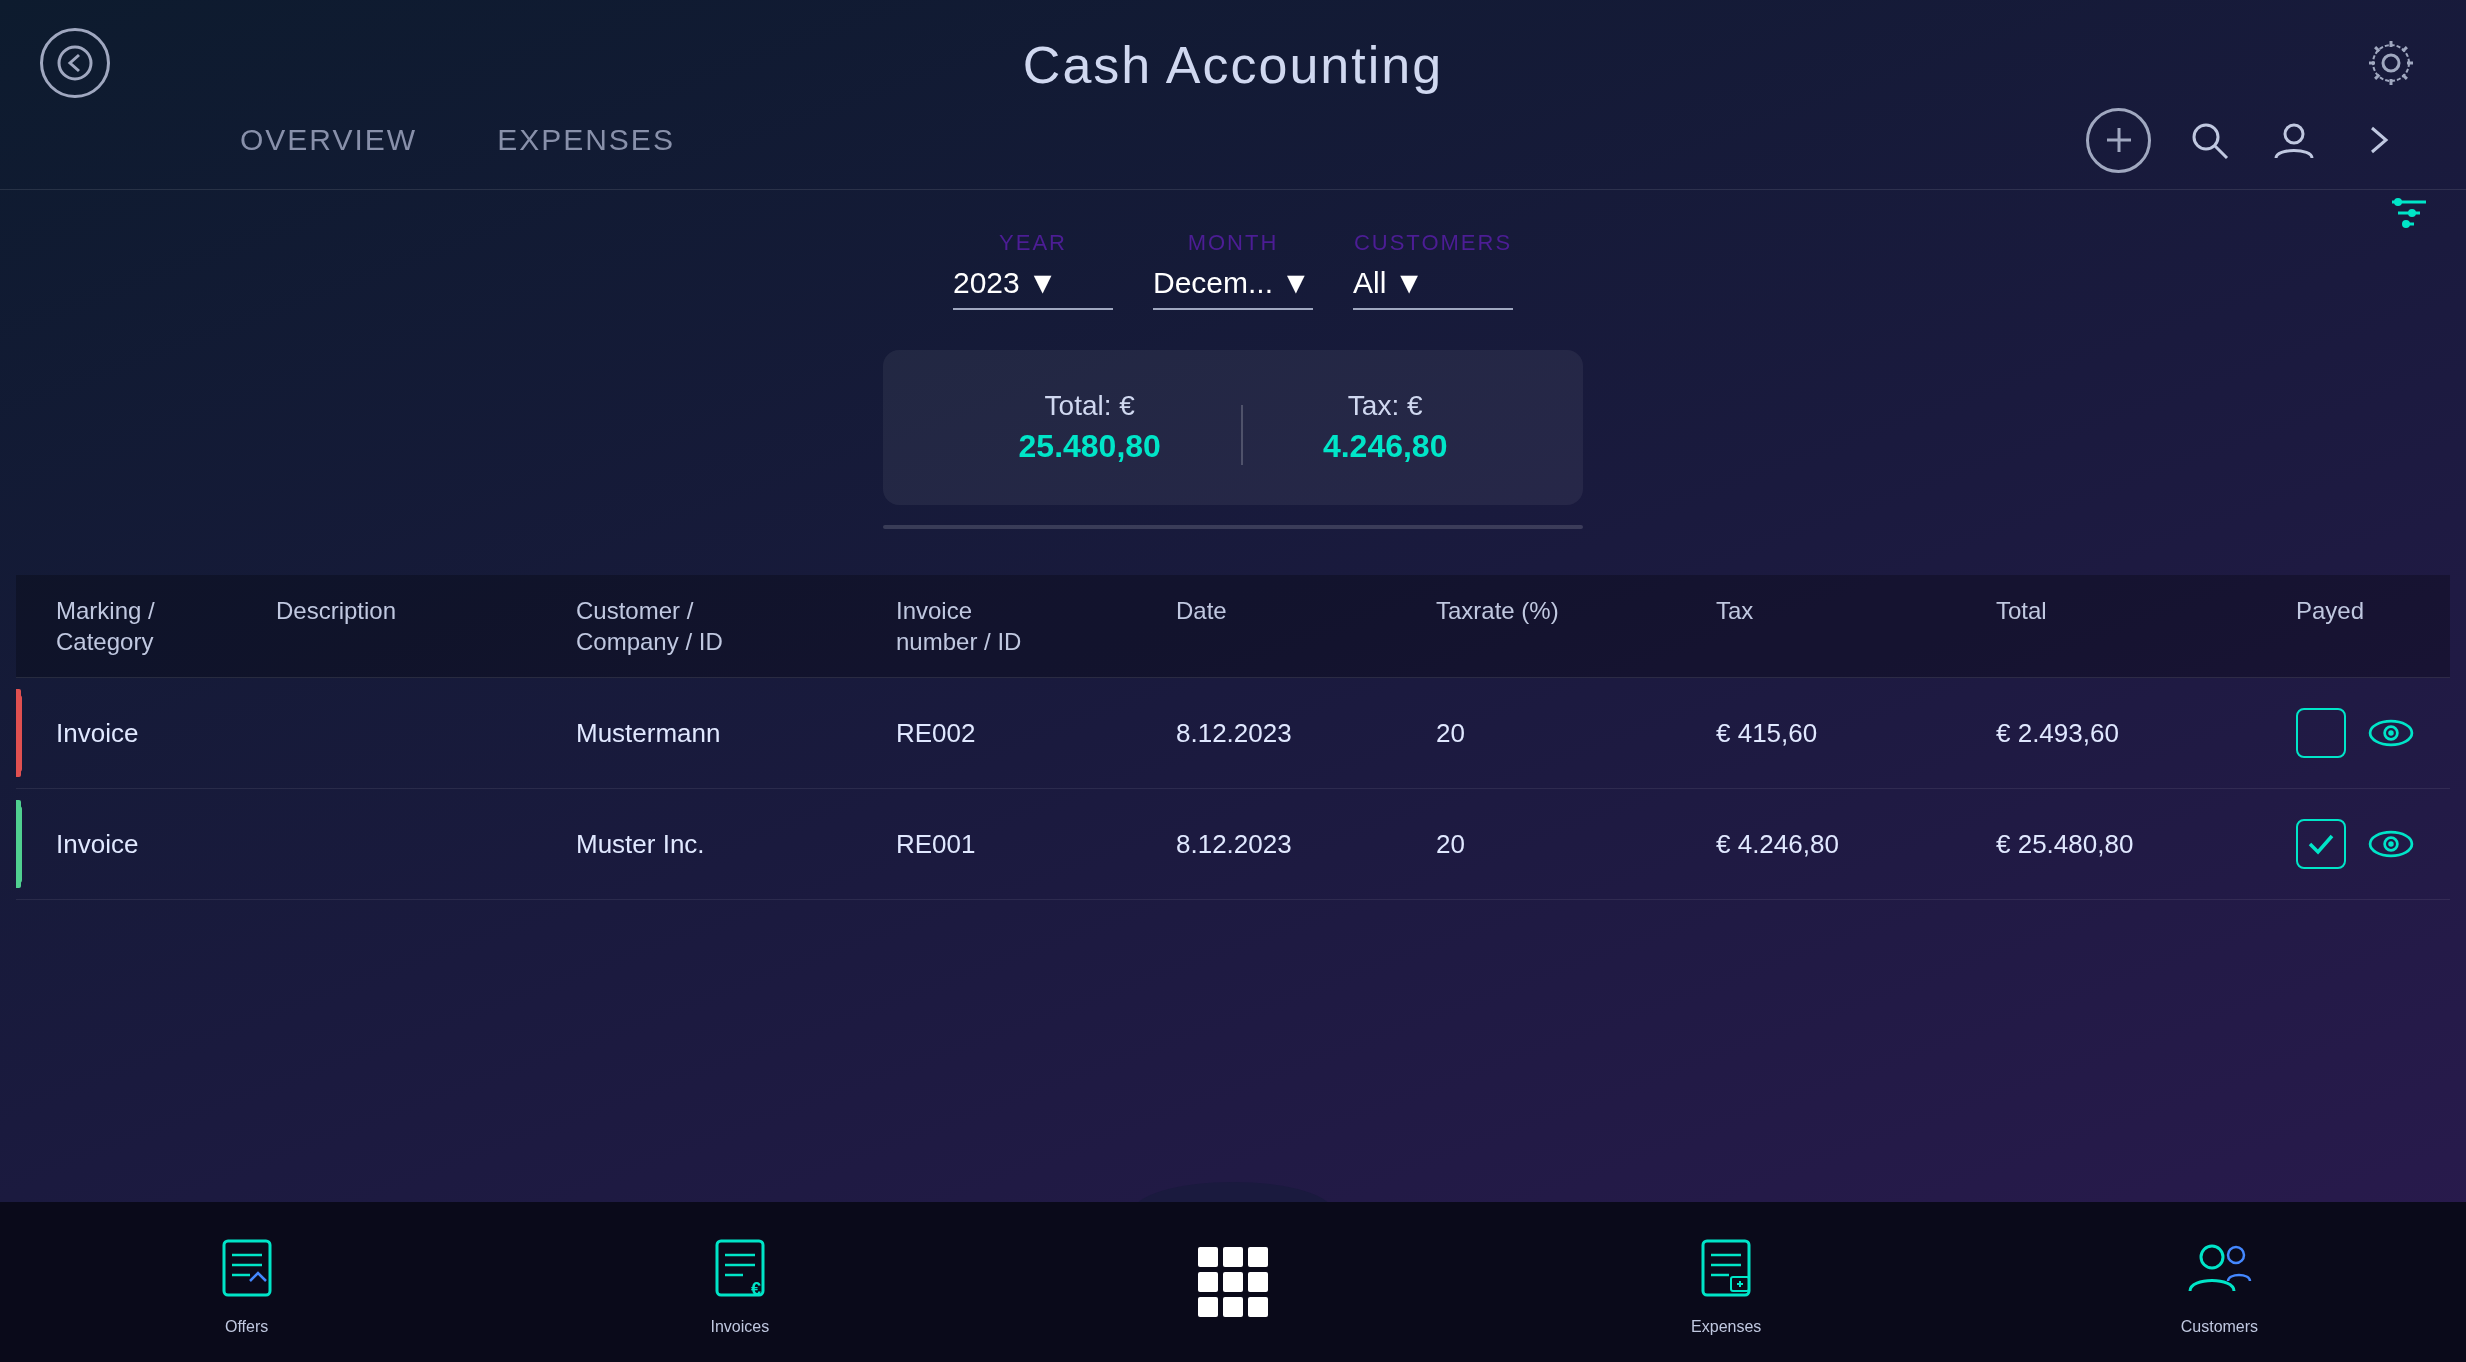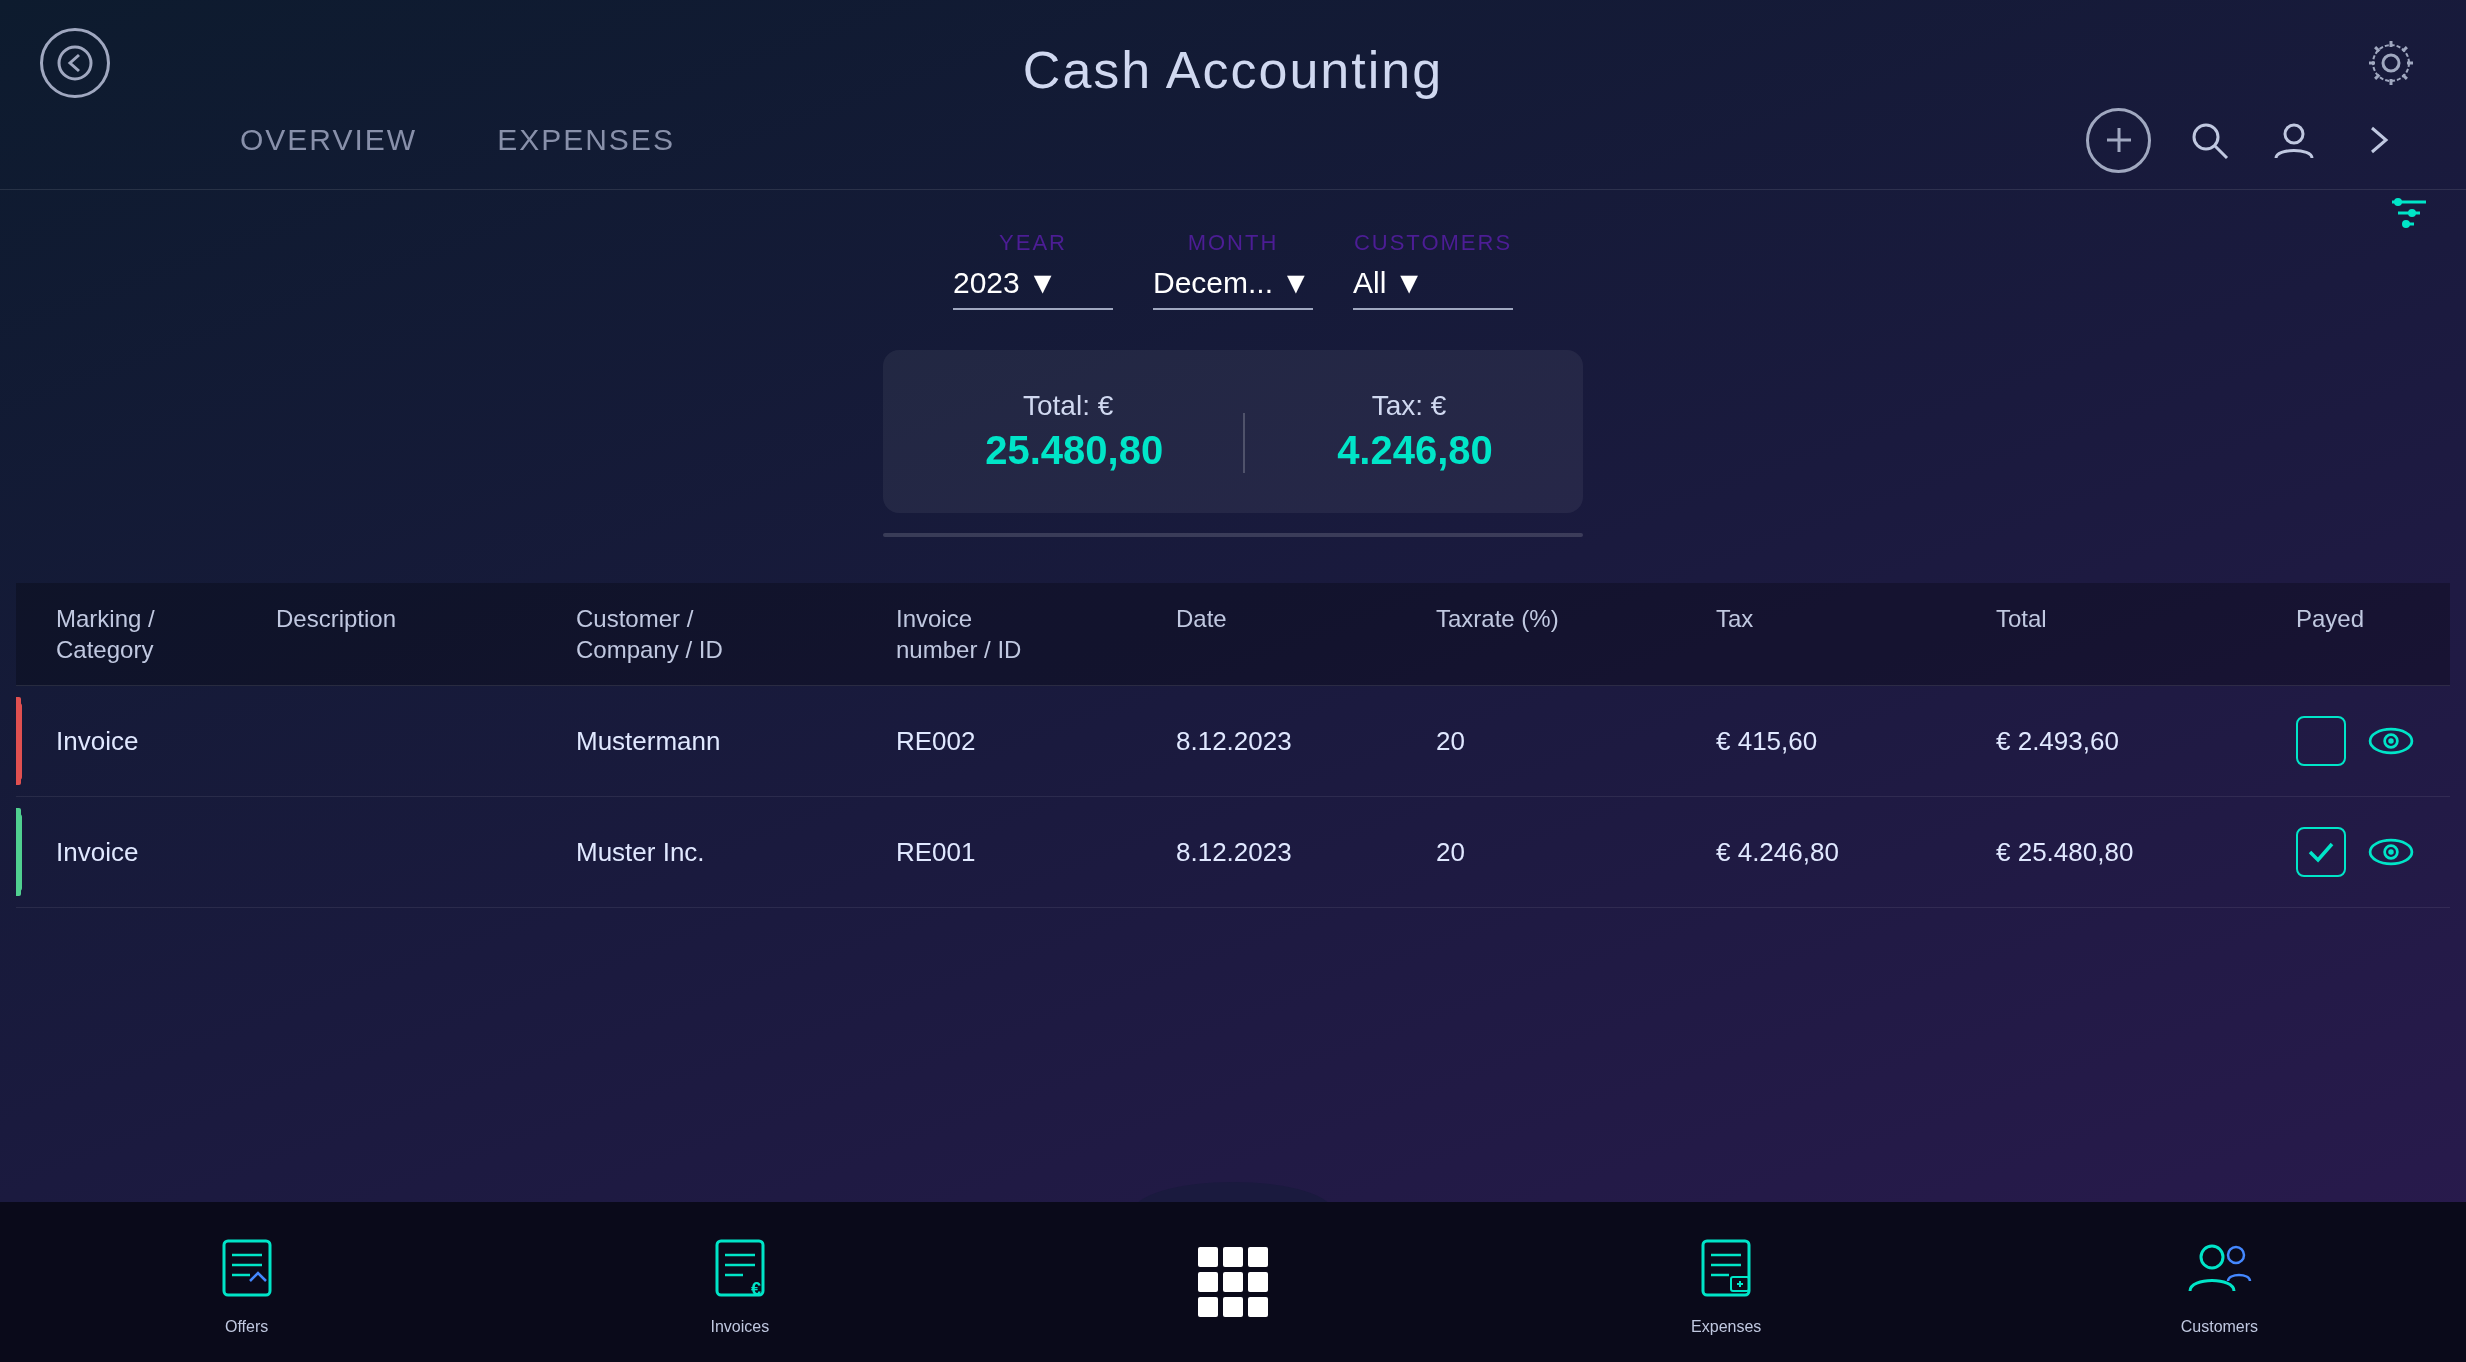--- a/index.html
+++ b/index.html
@@ -9,21 +9,21 @@
       background: linear-gradient(160deg, #0d1b2e 0%, #1a1a3e 50%, #2a1a4e 100%);
       font-family: 'Segoe UI', Arial, sans-serif;
       color: #ffffff;
       overflow: hidden;
       position: relative;
     }
 
     
     .header {
       display: flex;
-      align-items: flex-end;
+      align-items: center;
       justify-content: center;
       padding: 30px 60px 0;
       position: relative;
       height: 100px;
     }
     .header-title {
       font-size: 52px;
       font-weight: 300;
       color: #d0d8f0;
       letter-spacing: 2px;
@@ -184,25 +184,24 @@
       padding: 40px 60px;
     }
     .summary-item {
       text-align: center;
     }
     .summary-label {
       font-size: 28px;
       color: #d0d8f0;
     }
     .summary-value {
-      font-size: 40px;
+      font-size: 32px;
       color: #00e5c8;
       font-weight: 600;
       margin-top: 6px;
-      margin-left: 12px;
     }
     .summary-divider {
       width: 2px;
       height: 60px;
       background: rgba(255,255,255,0.2);
     }
     .underline-bar {
       width: 700px;
       height: 4px;
       background: rgba(255,255,255,0.15);

